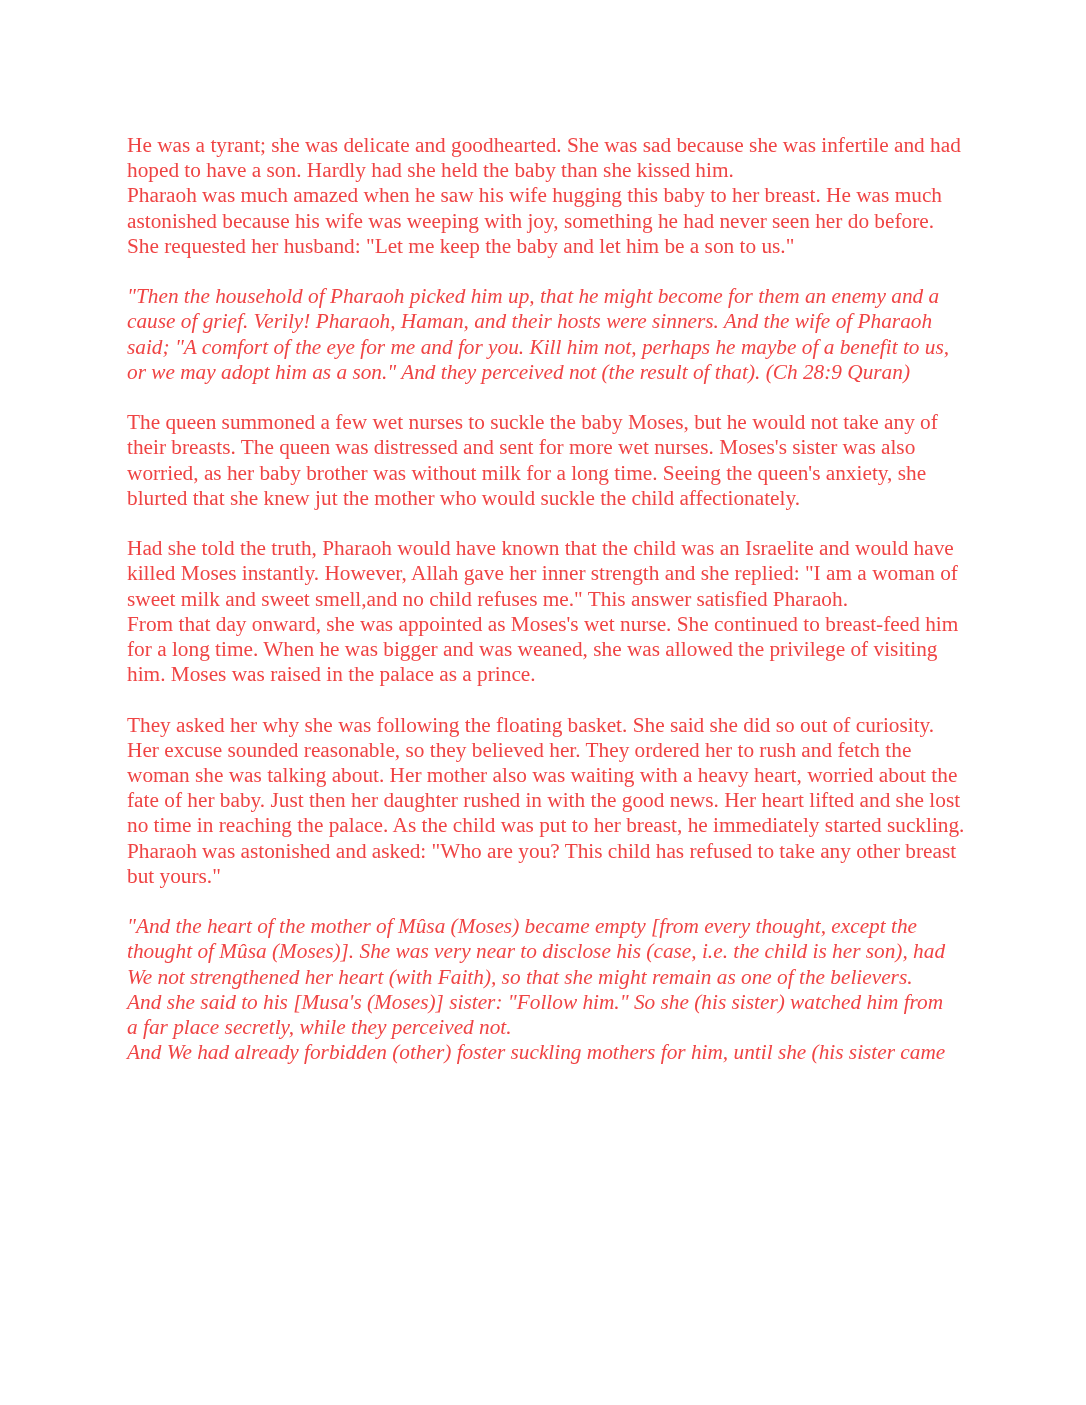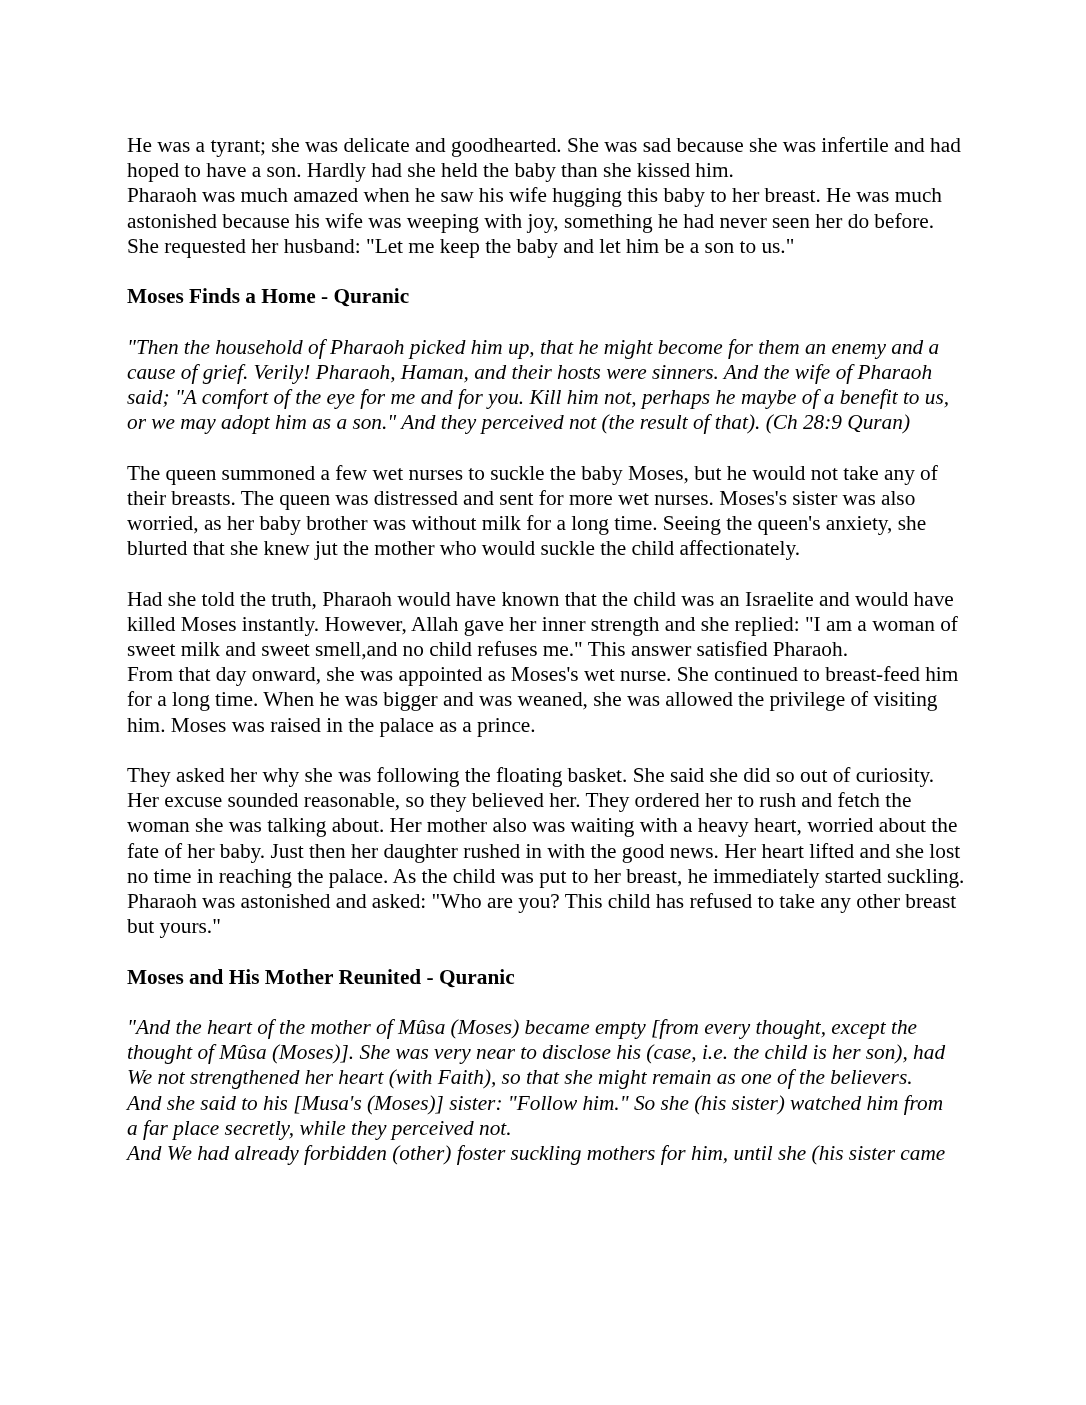--- a/index.html
+++ b/index.html
@@ -7,21 +7,21 @@
     padding: 0;
     background: #ffffff;
   }
   .document-page {
     position: relative;
     width: 1086px;
     height: 1405px;
     box-sizing: border-box;
     padding: 133px 95px 0 127px;
     background: #ffffff;
-    color: #000000;
+    color: #ef4444;
     font-family: "Liberation Serif", serif;
     font-size: 21.3px;
     line-height: 25.2px;
     overflow: hidden;
   }
   .block {
     white-space: pre-line;      
     margin: 0 0 25.2px 0;
     max-width: 869px;
   }
@@ -39,21 +39,20 @@
 </head>
 <body>
 
 <div class="document-page">
   <p class="block paragraph">He was a tyrant; she was delicate and goodhearted. She was sad because she was infertile and had
 hoped to have a son. Hardly had she held the baby than she kissed him.
 Pharaoh was much amazed when he saw his wife hugging this baby to her breast. He was much
 astonished because his wife was weeping with joy, something he had never seen her do before.
 She requested her husband: "Let me keep the baby and let him be a son to us."</p>
 
-  <h2 class="block heading">Moses Finds a Home - Quranic</h2>
 
 
   <p class="block quote">"Then the household of Pharaoh picked him up, that he might become for them an enemy and a
 cause of grief. Verily! Pharaoh, Haman, and their hosts were sinners. And the wife of Pharaoh
 said; "A comfort of the eye for me and for you. Kill him not, perhaps he maybe of a benefit to us,
 or we may adopt him as a son." And they perceived not (the result of that). (Ch 28:9 Quran)</p>
 
 
   <p class="block paragraph">The queen summoned a few wet nurses to suckle the baby Moses, but he would not take any of
 their breasts. The queen was distressed and sent for more wet nurses. Moses's sister was also
@@ -68,21 +67,20 @@
 him. Moses was raised in the palace as a prince.</p>
 
   <p class="block paragraph">They asked her why she was following the floating basket. She said she did so out of curiosity.
 Her excuse sounded reasonable, so they believed her. They ordered her to rush and fetch the
 woman she was talking about. Her mother also was waiting with a heavy heart, worried about the
 fate of her baby. Just then her daughter rushed in with the good news. Her heart lifted and she lost
 no time in reaching the palace. As the child was put to her breast, he immediately started suckling.
 Pharaoh was astonished and asked: "Who are you? This child has refused to take any other breast
 but yours."</p>
 
-  <h2 class="block heading">Moses and His Mother Reunited - Quranic</h2>
 
   <p class="block quote">"And the heart of the mother of Mûsa (Moses) became empty [from every thought, except the
 thought of Mûsa (Moses)]. She was very near to disclose his (case, i.e. the child is her son), had
 We not strengthened her heart (with Faith), so that she might remain as one of the believers.
 And she said to his [Musa's (Moses)] sister: "Follow him." So she (his sister) watched him from
 a far place secretly, while they perceived not.
 And We had already forbidden (other) foster suckling mothers for him, until she (his sister came</p>
 </div>
 
 </body></html>

